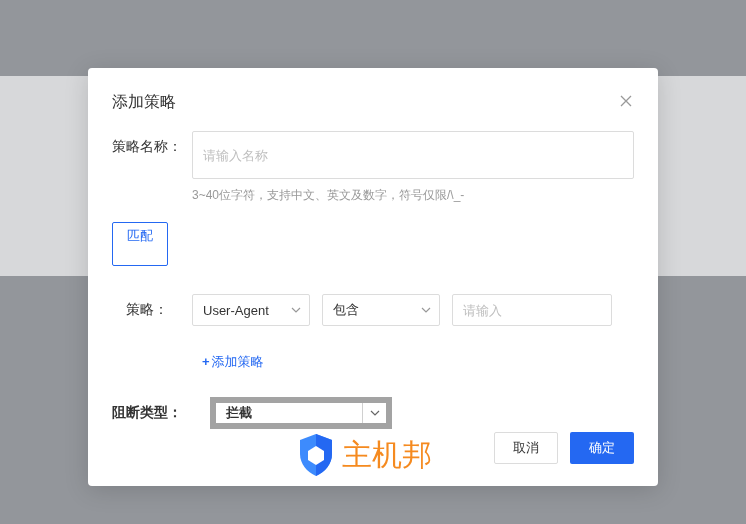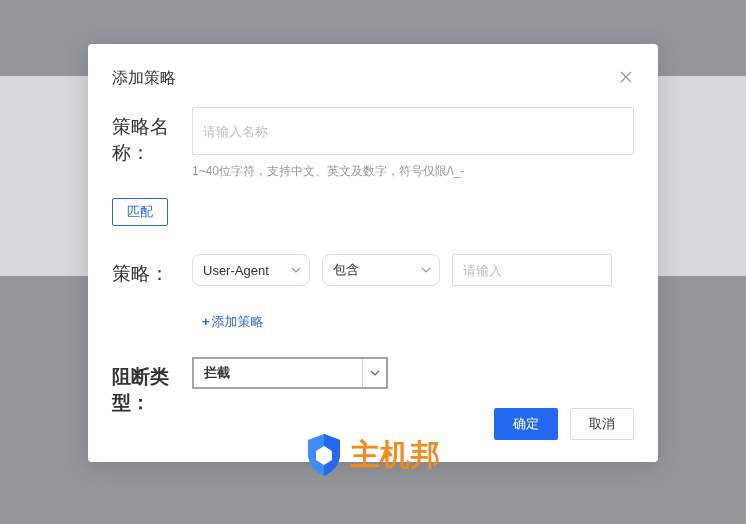--- a/index.html
+++ b/index.html
@@ -9,21 +9,21 @@
       background: #fff;
       position: relative;
       overflow: hidden;
     }
     .bg-top { position: absolute; top: 0; left: 0; right: 0; height: 76px; background: #9b9ea2; }
     .bg-mid { position: absolute; top: 76px; left: 0; right: 0; height: 200px; background: #fdfdfd; }
     .bg-bot { position: absolute; top: 276px; left: 0; right: 0; bottom: 0; background: #9b9ea2; }
     .overlay { position: absolute; inset: 0; background: rgba(130,133,138,0.3); }
     .modal {
       position: absolute;
-      left: 88px; top: 44px;
+      left: 88px; top: 68px;
       width: 570px; height: 418px;
       background: #fff;
       border-radius: 4px;
       box-shadow: 0 4px 24px rgba(0,0,0,0.15);
     }
     .modal-header {
       padding: 24px 24px 0 24px;
       display: flex; justify-content: space-between; align-items: flex-start;
     }
     .modal-title { font-size: 16px; color: #333; font-weight: 500; }
@@ -33,48 +33,48 @@
       margin-top: 2px;
     }
     .close-btn svg { width: 12px; height: 12px; }
     .modal-body { padding: 18px 24px 0 24px; }
     .row { display: flex; align-items: flex-start; margin-bottom: 18px; }
     .row.mode-row { margin-top: 10px; margin-bottom: 28px; }
     .row.policy-row { margin-bottom: 26px; }
     .row.block-row { margin-bottom: 0; font-weight: bold; }
     .label {
       width: 80px; min-width: 80px;
-      text-align: left;
-      font-size: 19px; color: #333;
+      text-align: center;
+      font-size: 14px; color: #333;
       padding-top: 7px;
       padding-right: 10px;
     }
     .content { flex: 1; }
     .input-text {
       width: 100%; height: 48px;
       border: 1px solid #dcdcdc; border-radius: 2px;
       padding: 0 10px; font-size: 13px; color: #333;
       outline: none;
     }
     .input-text::placeholder { color: #bfbfbf; }
     .hint { font-size: 12px; color: #999; margin-top: 8px; }
     .tag {
       display: inline-block;
-      height: 28px; line-height: 26px;
+      height: 44px; line-height: 26px;
       padding: 0 14px;
       border: 1px solid #2468f2;
       color: #2468f2;
       font-size: 13px;
       border-radius: 2px;
       cursor: pointer;
     }
     .policy-group { display: flex; gap: 12px; }
     .select {
       position: relative; height: 32px;
-      border: 1px solid #dcdcdc; border-radius: 8px;
+      border: 1px solid #dcdcdc; border-radius: 2px;
       padding: 0 28px 0 10px;
       font-size: 13px; color: #333;
       display: flex; align-items: center;
       cursor: pointer; background: #fff;
     }
     .select .chev {
       position: absolute; right: 8px; top: 50%; transform: translateY(-50%);
       color: #999;
     }
     .select .chev svg { width: 10px; height: 10px; display: block; }
@@ -87,24 +87,24 @@
       outline: none;
     }
     .inp3::placeholder { color: #bfbfbf; }
     .add-link {
       display: inline-flex; align-items: center;
       color: #2468f2; font-size: 13px; cursor: pointer;
       margin-left: 10px;
     }
     .add-link .plus { font-size: 13px; font-weight: 700; margin-right: 2px; }
     .block-select {
-      width: 196px; height: 32px;
-      border: 2px solid #a3a3a3; border-radius: 0;
+      width: 182px; height: 32px;
+      border: 6px solid #a3a3a3; border-radius: 0;
       display: flex; align-items: center; cursor: pointer;
-      position: relative; background: #fff;
+      position: relative; background: #fff; margin-left: 18px;
     }
     .block-select .val { padding: 0 10px; font-size: 13px; color: #333; flex: 1; }
     .block-select .chev-box {
       width: 24px; height: 100%;
       border-left: 1px solid #d0d0d0;
       display: flex; align-items: center; justify-content: center;
       color: #666;
     }
     .block-select .chev-box svg { width: 10px; height: 10px; }
     .modal-footer {
@@ -114,23 +114,23 @@
     .btn {
       height: 32px; padding: 0 18px;
       font-size: 13px; border-radius: 2px;
       cursor: pointer; border: 1px solid transparent;
       display: flex; align-items: center;
     }
     .btn-default { background: #fff; border-color: #dcdcdc; color: #333; }
     .btn-primary { background: #2468f2; color: #fff; }
     .watermark {
       position: absolute;
-      left: 304px; top: 432px;
+      left: 296px; top: 432px;
       display: flex; align-items: center;
-      font-size: 30px; font-weight: 700;
+      font-size: 30px; font-weight: 400;
       color: #f58a1f;
       pointer-events: none;
     }
     .watermark .shield { margin-right: 6px; }
     .watermark .shield svg { width: 40px; height: 46px; display: block; }
   </style>
 </head>
 <body>
 
 <div class="bg-top"></div>
@@ -149,21 +149,21 @@
       </span>
     </div>
   </div>
 
   <div class="modal-body">
 
     <div class="row">
       <div class="label">策略名称：</div>
       <div class="content">
         <input class="input-text" placeholder="请输入名称" style="">
-        <div class="hint">1~40位字符，支持中文、英文及数字，符号仅限/\_-</div>
+        <div class="hint">3~40位字符，支持中文、英文及数字，符号仅限/\_-</div>
       </div>
     </div>
 
     <div class="row mode-row">
       <div class="content">
         <span class="tag">匹配</span>
       </div>
     </div>
 
     <div class="row policy-row">
@@ -207,22 +207,22 @@
                 <path d="M1 3 L5 7 L9 3" stroke="currentColor" stroke-width="1.2" fill="none"></path>
               </svg>
           </div>
         </div>
       </div>
     </div>
 
   </div>
 
   <div class="modal-footer">
+    <button class="btn btn-default">取消</button>
     <button class="btn btn-primary">确定</button>
-    <button class="btn btn-default">取消</button>
   </div>
 </div>
 
 <div class="watermark">
   <span class="shield">
     <svg viewBox="0 0 40 46">
       <path d="M20 2 L36 8 L36 22 C36 32 29 40 20 44 C11 40 4 32 4 22 L4 8 Z" fill="#3d8bfd"></path>
       <path d="M20 2 L36 8 L36 22 C36 32 29 40 20 44 Z" fill="#2468f2"></path>
       <path d="M20 14 L28 19 L28 28 L20 33 L12 28 L12 19 Z" fill="#ffffff"></path>
     </svg>

